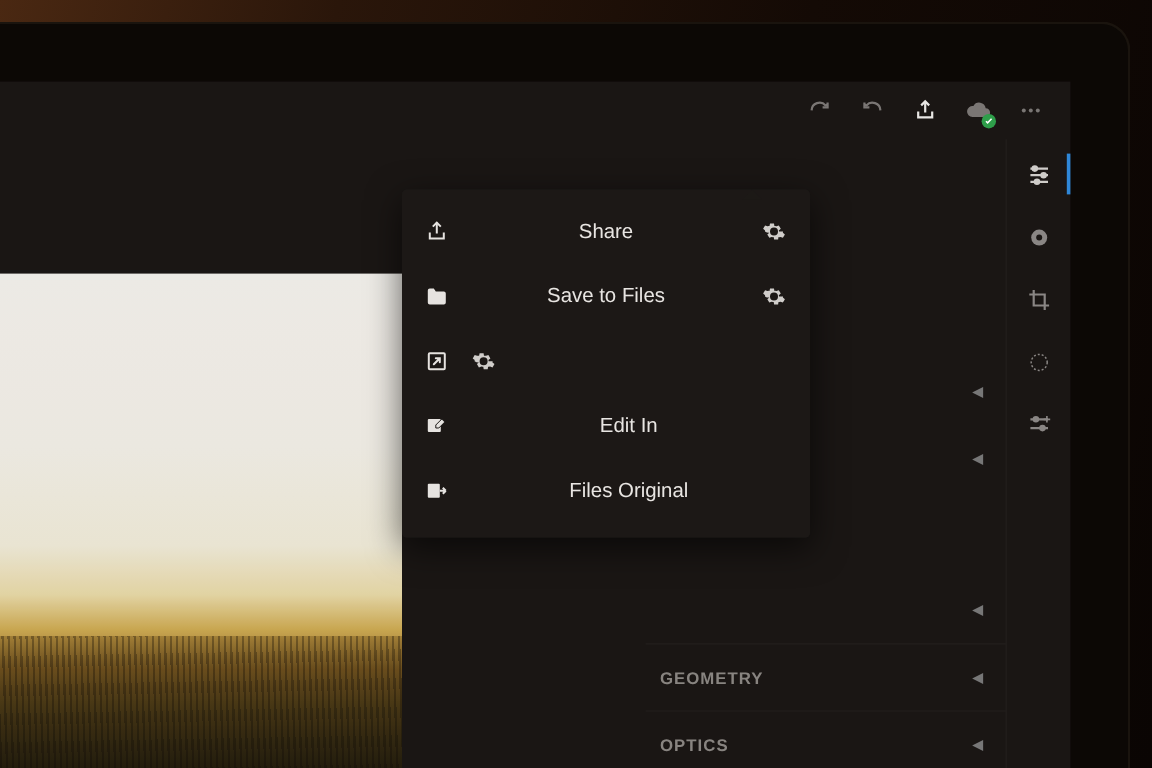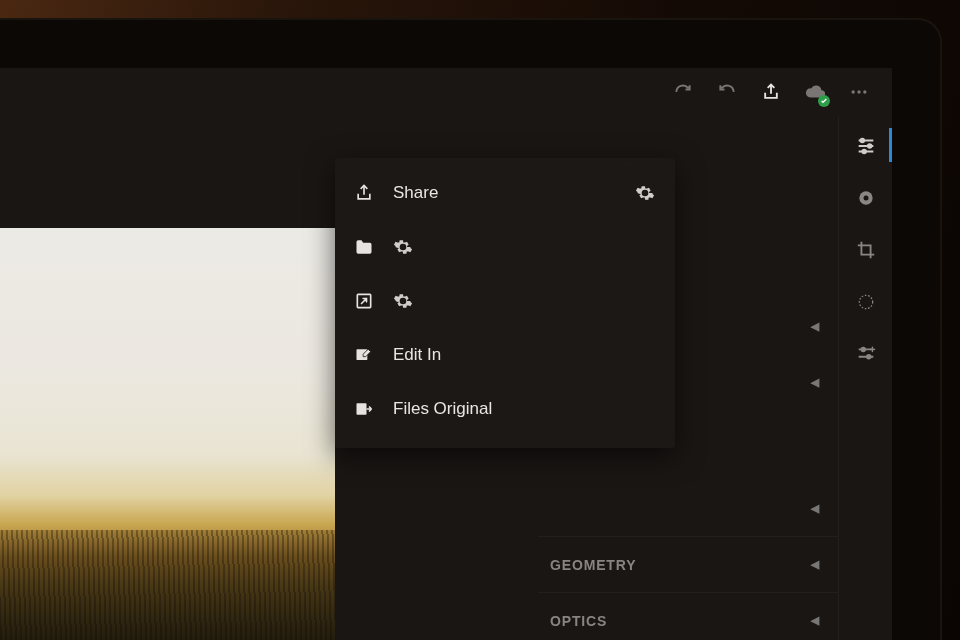--- a/index.html
+++ b/index.html
@@ -82,20 +82,21 @@
   .panel-row .tri { font-size: 11px; color: #777; }
 
   
   .popover {
     position: absolute; top: 90px; left: 335px; width: 340px;
     background: rgba(28,25,23,.96);
     border-radius: 4px;
     box-shadow: 0 8px 28px rgba(0,0,0,.6);
     padding: 8px 0 12px;
     color: #e8e5e2;
+    text-align: center;
   }
   .popover::before {
     content: ""; position: absolute; top: -8px; right: 40px;
     border: 8px solid transparent; border-bottom-color: rgba(28,25,23,.96);
   }
   .menu-item {
     display: flex; align-items: center; gap: 18px;
     height: 54px; padding: 0 20px 0 18px;
     font-size: 17px; font-weight: 500;
   }
@@ -233,20 +234,21 @@
         </span>
       </div>
 
 
       <div class="menu-item">
         <span class="micon">
           <svg viewBox="0 0 24 24" width="20" height="20" fill="currentColor">
               <path d="M3 6a2 2 0 0 1 2-2h4l2 3h8a2 2 0 0 1 2 2v9a2 2 0 0 1-2 2H5a2 2 0 0 1-2-2V6z"></path>
             </svg>
         </span>
+        <span class="mlabel">Save to Files</span>
         <span class="mgear">
           <svg viewBox="0 0 24 24" width="20" height="20" fill="currentColor">
               <path d="M12 8a4 4 0 1 0 0 8 4 4 0 0 0 0-8zm9 4a7 7 0 0 1-.1 1.2l2 1.6-2 3.4-2.4-.8a7 7 0 0 1-2 .1l-.4 2.5h-4l-.4-2.5a7 7 0 0 1-2-.1l-2.4.8-2-3.4 2-1.6A7 7 0 0 1 3 12a7 7 0 0 1 .1-1.2l-2-1.6 2-3.4 2.4.8a7 7 0 0 1 2-.1L8 4h4l.4 2.5a7 7 0 0 1 2 .1l2.4-.8 2 3.4-2 1.6c.1.4.2.8.2 1.2z"></path>
             </svg>
         </span>
       </div>
 
       <div class="menu-item">
         <span class="micon">
           <svg viewBox="0 0 24 24" width="20" height="20" fill="none" stroke="currentColor" stroke-width="2">

